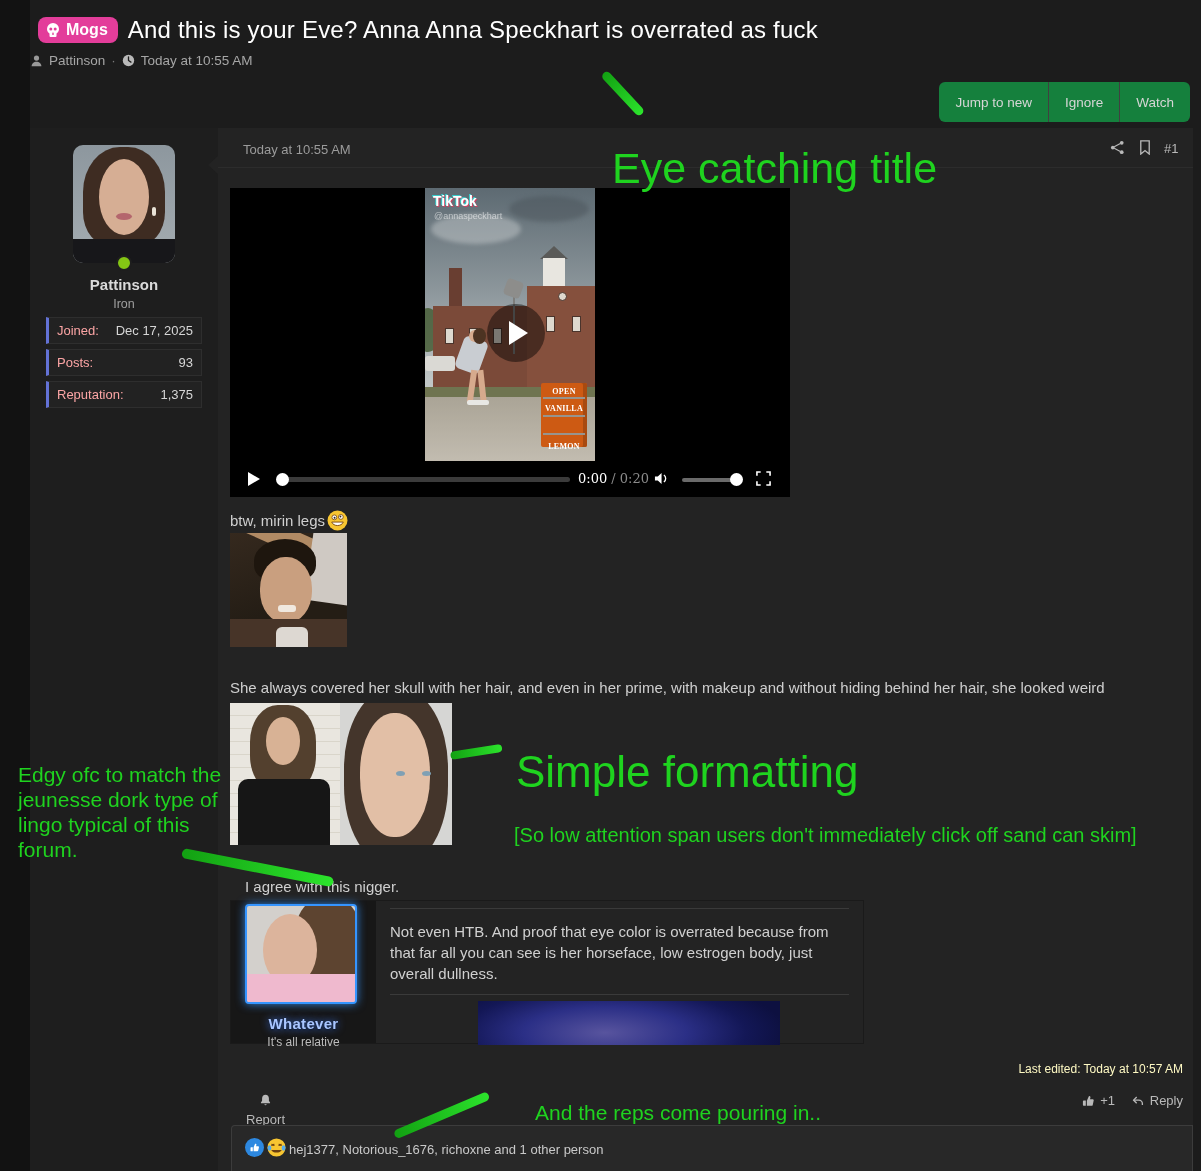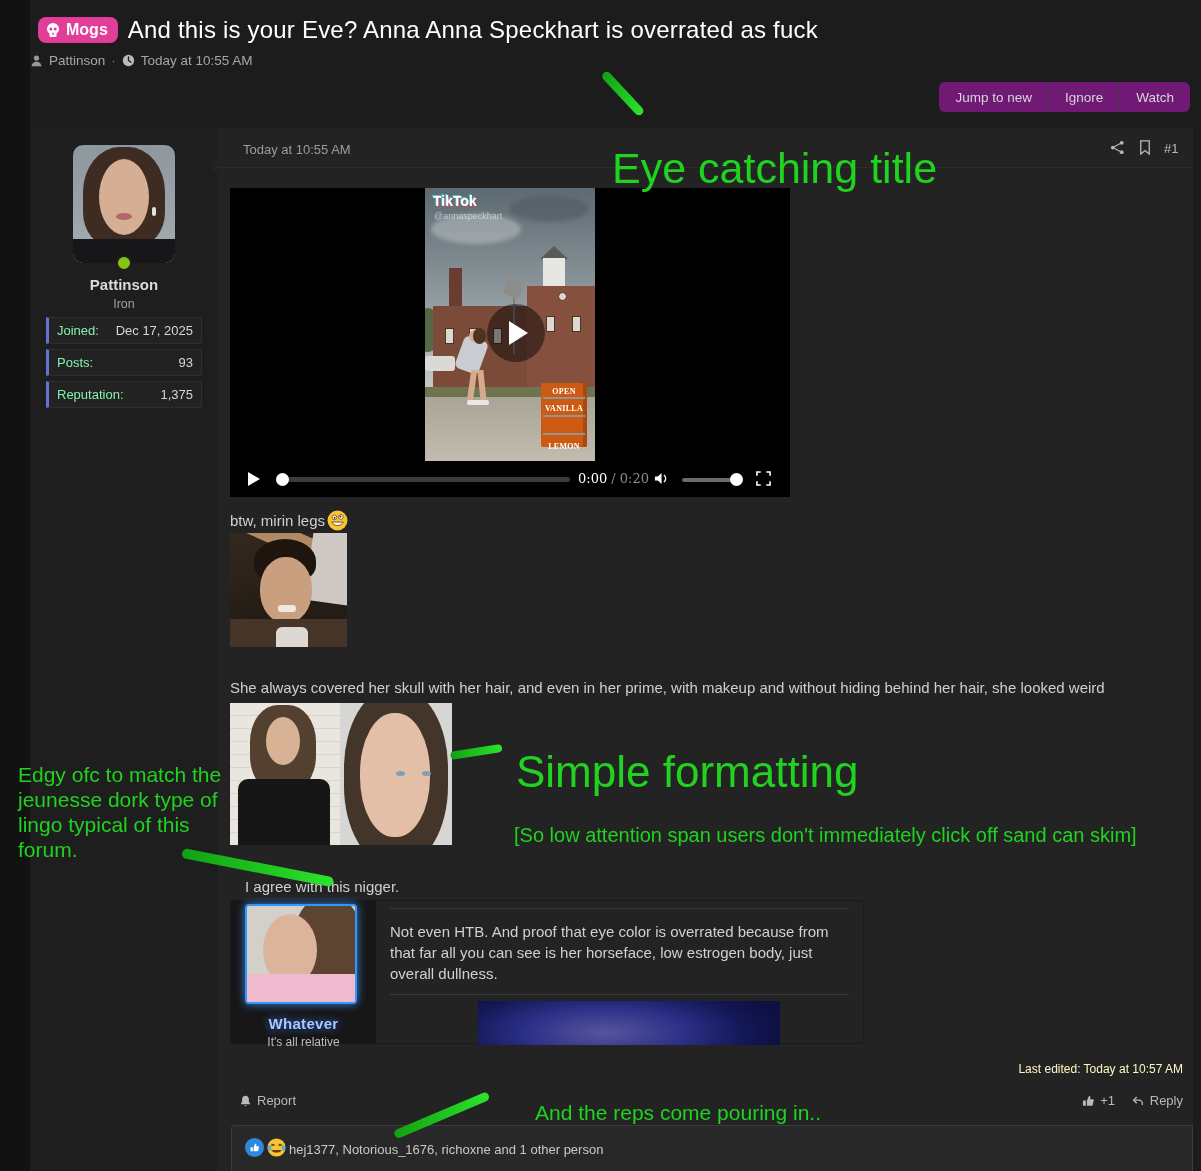--- a/index.html
+++ b/index.html
@@ -11,22 +11,22 @@
   
   .thread-head{position:absolute;left:38px;top:16px;display:flex;align-items:center;gap:10px;}
   .badge{display:flex;align-items:center;gap:5px;background:#e33d9a;color:#fff;font-weight:bold;
     font-size:16px;padding:4px 10px 4px 7px;border-radius:8px;}
   .thread-title{font-size:24px;font-weight:normal;color:#ffffff;margin:0;letter-spacing:.2px;}
   .byline{position:absolute;left:30px;top:53px;display:flex;align-items:center;gap:6px;
     font-size:13.5px;color:#a6a6a6;}
   .byline a{color:#a6a6a6;text-decoration:none;}
   .dot{color:#7a7a7a;}
 
-  .btn-group{position:absolute;right:11px;top:82px;display:flex;background:#701a75;
-    border-radius:6px;overflow:hidden;height:30px;}
+  .btn-group{position:absolute;right:11px;top:82px;display:flex;background:#15803d;
+    border-radius:6px;overflow:hidden;height:40px;}
   .btn-group button{background:transparent;border:none;border-right:1px solid #404040;
     color:#d6d6d6;font-size:13.5px;padding:0 16px;font-family:inherit;cursor:pointer;}
   .btn-group button:last-child{border-right:none;}
 
   
   .post{position:absolute;left:30px;top:128px;width:1163px;height:1043px;}
   .user-cell{position:absolute;left:0;top:0;width:188px;height:100%;background:#1e1e1e;}
   .content-cell{position:absolute;left:188px;top:0;right:0;height:100%;background:#232323;}
   .bubble-arrow{position:absolute;left:-10px;top:28px;width:0;height:0;
     border-top:9px solid transparent;border-bottom:9px solid transparent;border-right:10px solid #232323;}
@@ -40,21 +40,21 @@
   .av-top{position:absolute;left:0;bottom:0;width:100%;height:24px;background:#17171a;}
   .av-earring{position:absolute;left:79px;top:62px;width:4px;height:9px;background:#e8e2d6;border-radius:2px;}
   .online-dot{position:absolute;left:86px;top:127px;width:16px;height:16px;border-radius:50%;
     background:#84c514;border:2px solid #1e1e1e;}
   .u-name{position:absolute;left:0;top:148px;width:100%;text-align:center;font-weight:bold;
     font-size:15px;color:#dadada;}
   .u-rank{position:absolute;left:0;top:169px;width:100%;text-align:center;font-size:12.5px;color:#9f9f9f;}
   .stat{position:absolute;left:16px;width:156px;height:27px;background:#222;
     border:1px solid #2e2e2e;border-left:3px solid #6372d6;display:flex;align-items:center;
     justify-content:space-between;padding:0 8px;font-size:13px;}
-  .stat .lab{color:#86efac;} .stat .val{color:#d6d6d6;}
+  .stat .lab{color:#fca5a5;} .stat .val{color:#d6d6d6;}
   .stat1{top:189px;} .stat2{top:221px;} .stat3{top:253px;}
 
   
   .post-head{position:absolute;left:0;top:0;right:0;height:40px;border-bottom:1px solid #2c2c2c;}
   .post-time{position:absolute;left:25px;top:14px;font-size:13px;color:#9b9b9b;}
   .ph-ic{position:absolute;top:12px;cursor:pointer;}
   .ic-share{left:892px;} .ic-book{left:921px;}
   .post-num{position:absolute;left:946px;top:13px;font-size:13px;color:#b9b9b9;text-decoration:none;}
 
   
@@ -155,21 +155,21 @@
   .q-title{position:absolute;left:0;top:134px;width:145px;text-align:center;font-size:12px;color:#bdbdbd;}
   .q-right{position:absolute;left:145px;top:0;right:0;height:100%;}
   .q-hr-top{position:absolute;left:14px;right:14px;top:7px;border-top:1px solid #3a3a3a;}
   .q-text{position:absolute;left:14px;top:20px;width:462px;font-size:15px;line-height:21px;color:#d0d0d0;}
   .q-hr-bot{position:absolute;left:14px;right:14px;top:93px;border-top:1px solid #3a3a3a;}
   .q-img{position:absolute;left:102px;top:100px;width:302px;height:44px;
     background:radial-gradient(ellipse 60% 130% at 42% 72%,#58549e 0%,#2b2f86 45%,#131756 78%,#0d1040 100%);}
 
   .last-edited{position:absolute;right:10px;top:934px;font-size:12px;color:#fef9c3;}
   .foot-item{position:absolute;top:965px;display:flex;align-items:center;gap:5px;font-size:13px;color:#b9b9b9;cursor:pointer;}
-  .f-report{left:21px;} .f-rep{right:78px;} .f-reply{right:10px;}
+  .f-report{left:28px;flex-direction:column;} .f-rep{right:78px;} .f-reply{right:10px;}
 
   
   .reactions{position:absolute;left:13px;right:0;top:997px;height:50px;background:#282828;
     border:1px solid #3c3c3c;border-bottom:none;border-radius:4px 0 0 0;}
   .rx-icons{position:absolute;left:13px;top:12px;display:flex;gap:3px;}
   .rx-text{position:absolute;left:57px;top:16px;font-size:13px;color:#c9c9c9;cursor:pointer;}
   .like-circ{width:19px;height:19px;border-radius:50%;background:#2d88e0;display:flex;align-items:center;justify-content:center;}
 
   
   .anno{position:absolute;color:#1fd31f;z-index:50;}

